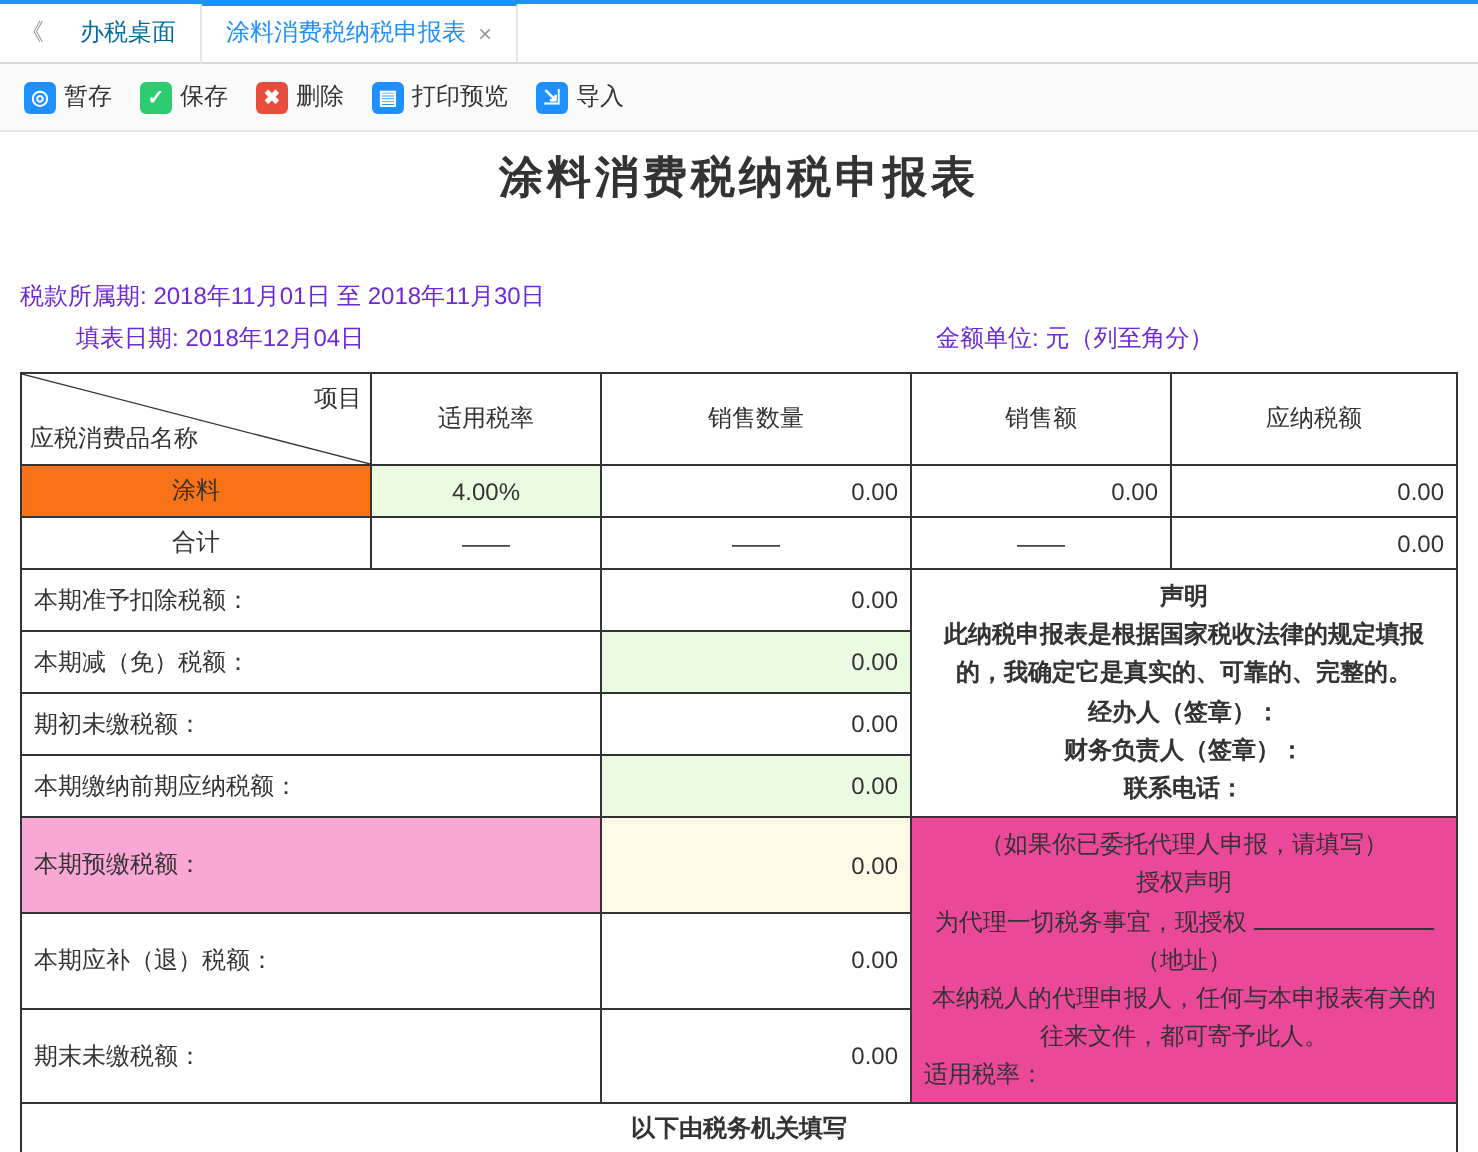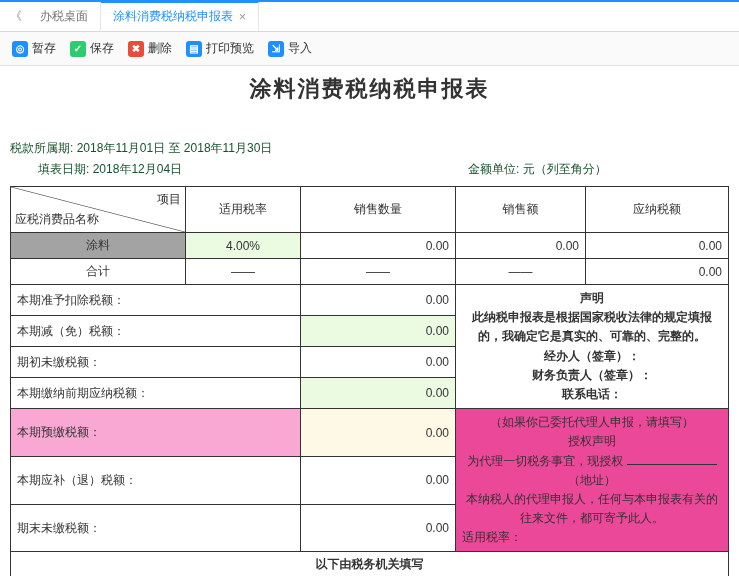--- a/index.html
+++ b/index.html
@@ -19,21 +19,21 @@
     border-bottom: 1px solid #d8d8d8;
     padding-left: 4px;
   }
   .tab-bar .chevrons {
     color: #888; font-size: 12px; padding: 0 6px; cursor: pointer;
   }
   .tab {
     display: flex; align-items: center;
     padding: 0 12px; height: 30px;
     border-right: 1px solid #e5e5e5;
-    color: #737373; cursor: pointer;
+    color: #0369a1; cursor: pointer;
     gap: 6px;
   }
   .tab.active { color: #1e90ff; border-top: 2px solid #1e90ff; margin-top:-2px; }
   .tab .close-x { color: #999; font-size: 12px; }
 
   .toolbar {
     display: flex; align-items: center; gap: 14px;
     height: 34px;
     padding: 0 12px;
     border-bottom: 1px solid #e5e5e5;
@@ -66,21 +66,21 @@
     margin: 6px 10px 0 10px;
   }
   h1.title {
     text-align: center;
     font-size: 22px;
     font-family: SimSun, serif;
     letter-spacing: 2px;
     margin: 6px 0 36px 0;
     font-weight: bold;
   }
-  .meta-line1, .meta-line3 { color:#14532d; margin: 4px 0; }
+  .meta-line1, .meta-line3 { color:#6d28d9; margin: 4px 0; }
   .meta-line2 { display:flex; margin:4px 0; }
   .meta-line2 .left { flex:1; }
   .meta-line3 { display:flex; }
   .meta-line3 .left { width: 430px; margin-left: 28px; }
   .meta-line3 .mid { width:140px; }
   .meta-line3 .right { flex:1; text-align:left; }
 
   table.form {
     border-collapse: collapse;
     width: 100%;
@@ -198,21 +198,21 @@
                 </svg>
             <span class="tl">应税消费品名称</span>
             <span class="br">项目</span>
           </th>
           <th>适用税率</th>
           <th>销售数量</th>
           <th>销售额</th>
           <th>应纳税额</th>
         </tr>
         <tr class="row-coating">
-          <td class="center" style="background:#a3a3a3">涂料</td>
+          <td class="center" style="background:#f97316">涂料</td>
           <td class="center">4.00%</td>
           <td class="num" style="background:#fff">0.00</td>
           <td class="num" style="background:#fff">0.00</td>
           <td class="num" style="background:#fff">0.00</td>
         </tr>
         <tr class="row-total">
           <td>合计</td>
           <td>——</td>
           <td>——</td>
           <td>——</td>

